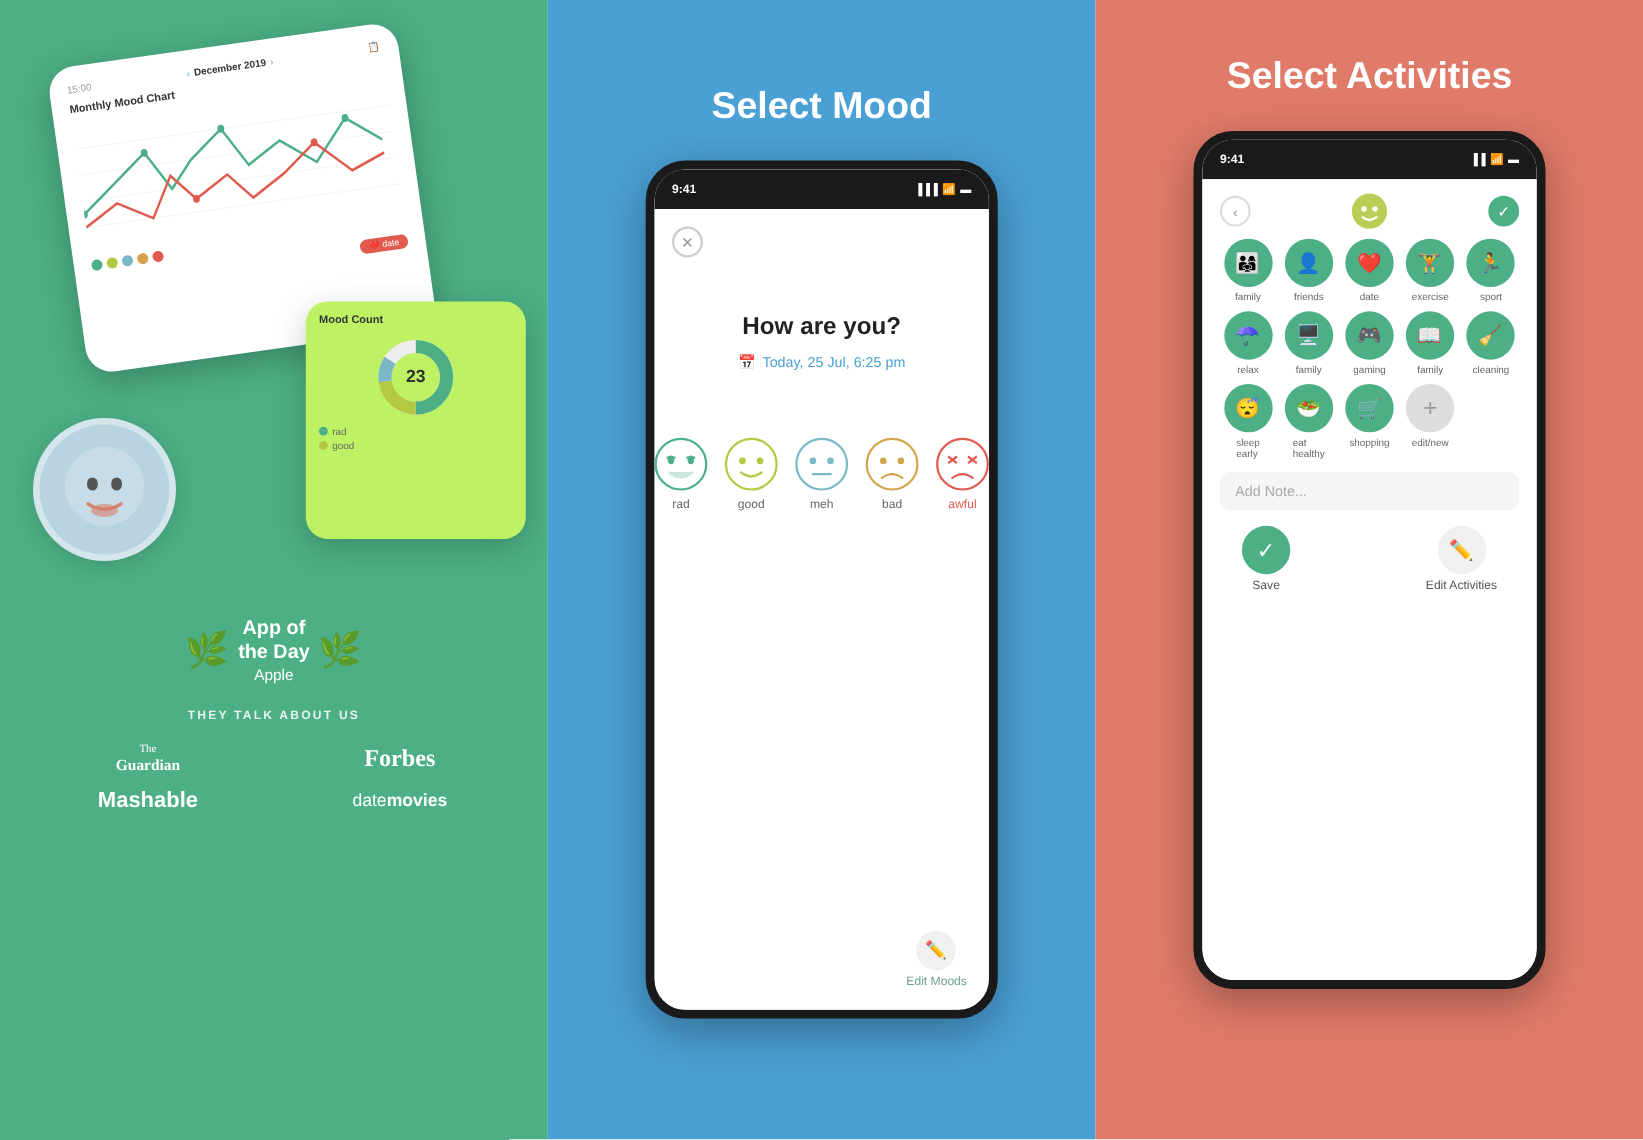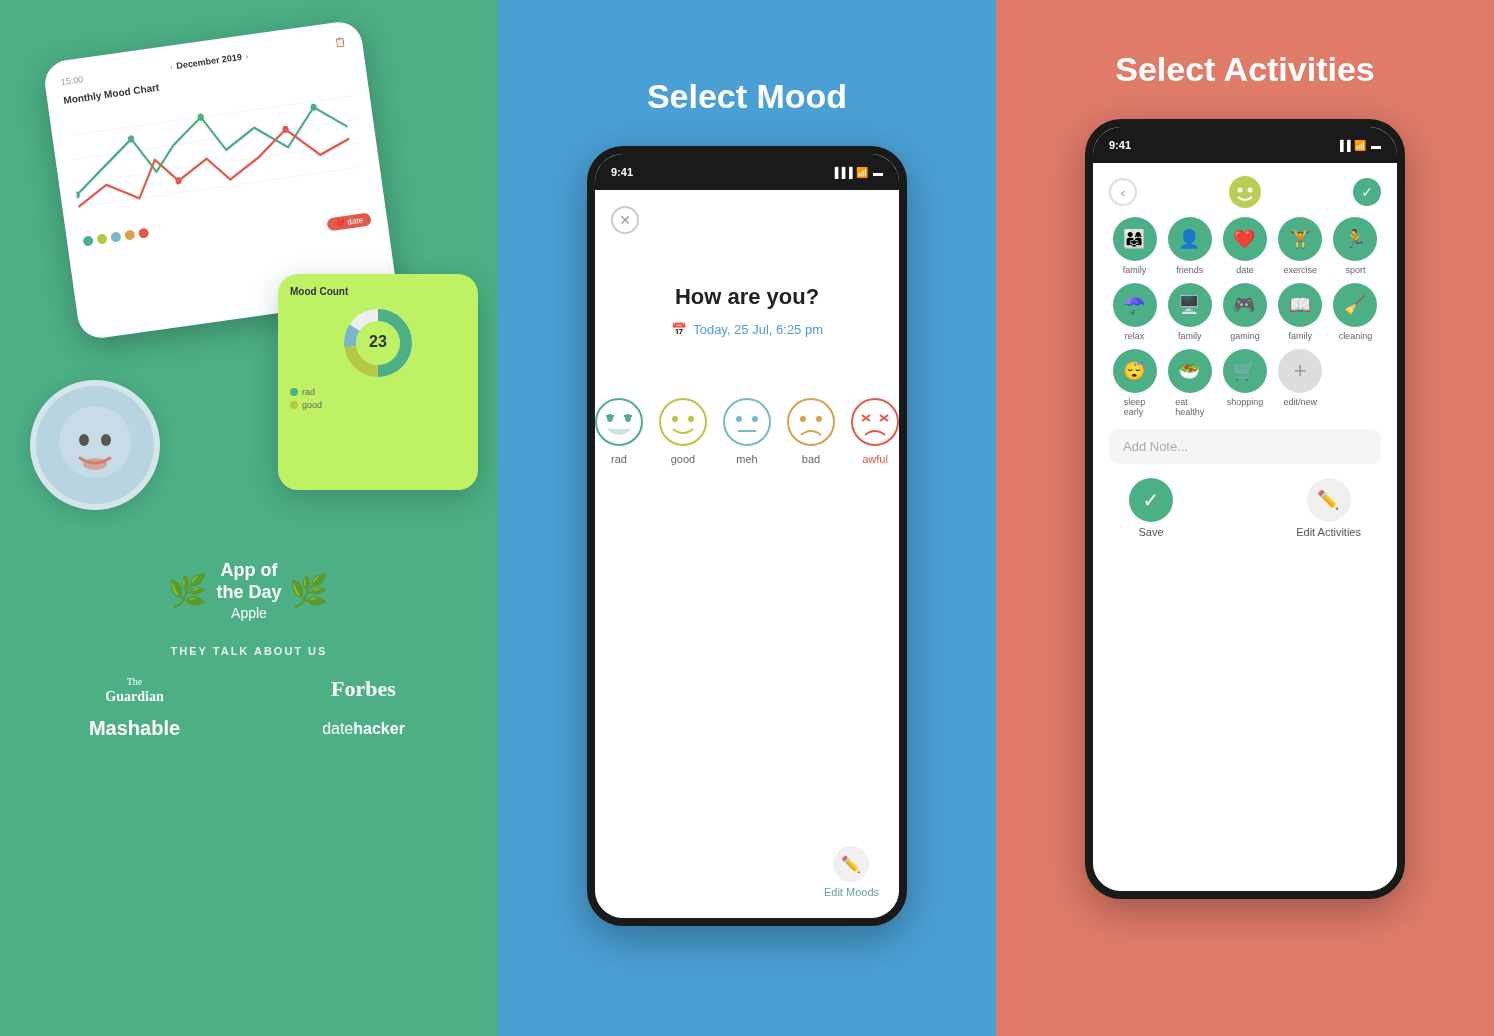--- a/index.html
+++ b/index.html
@@ -602,21 +602,21 @@
 
   <div class="press-section">
     <div class="press-label">THEY TALK ABOUT US</div>
     <div class="press-logos">
       <div class="press-logo guardian">
         <span style="font-size:10px;font-weight:400;">The</span><br>
         <span>Guardian</span>
       </div>
       <div class="press-logo forbes">Forbes</div>
       <div class="press-logo mashable">Mashable</div>
-      <div class="press-logo lifehacker"><span>date</span><strong>hacker</strong></div>
+      <div class="press-logo lifehacker"><span>date</span><strong>movies</strong></div>
     </div>
   </div>
 </div>
 
 <div class="panel-blue">
   <div class="panel-title">Select Mood</div>
 
   <div class="phone-screen">
 
     <div class="phone-status-bar">

